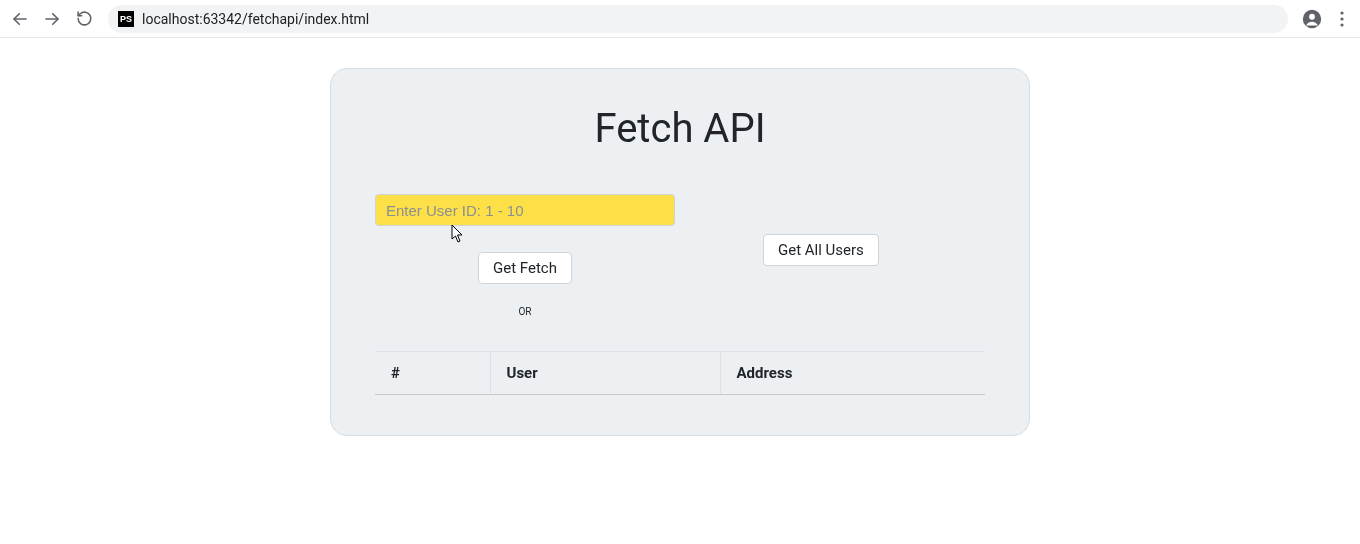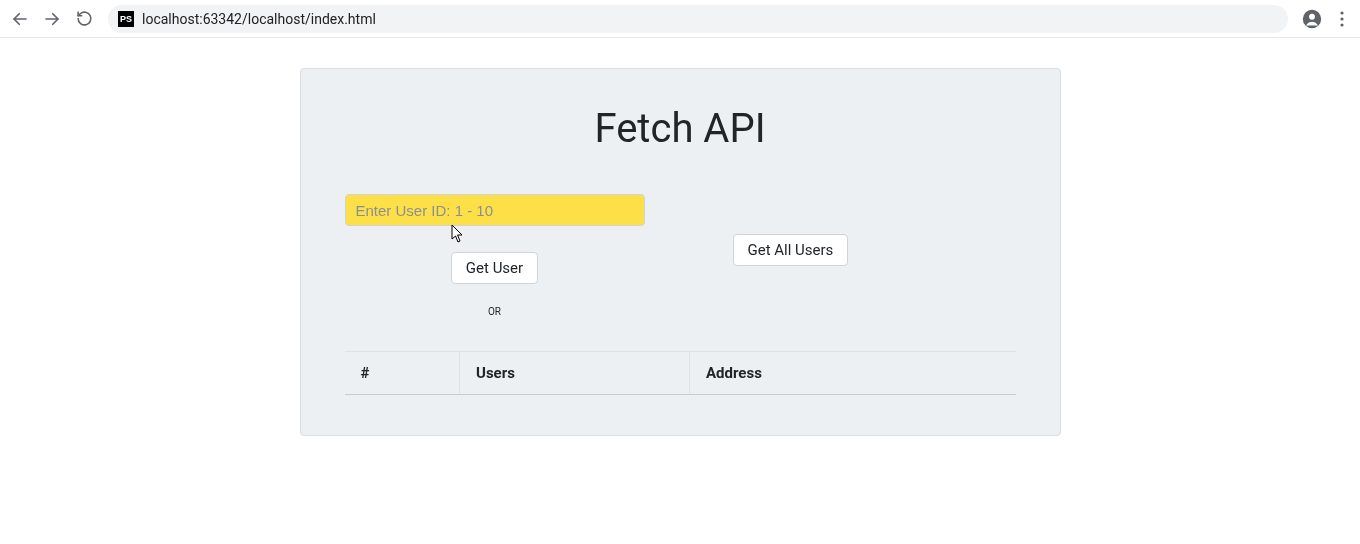--- a/index.html
+++ b/index.html
@@ -83,24 +83,24 @@
     }
 
     
     .content-area {
       width: 100%;
       display: flex;
       justify-content: center;
       padding-top: 30px;
     }
     .card {
-      width: 761px;
+      width: 700px;
       background: #ecf0f2;
       border: 1px solid #d9dde0;
-      border-radius: 4px;
+      border-radius: 17px;
       padding: 30px 44px 40px 44px;
     }
     .title {
       text-align: center;
       font-size: 40px;
       font-weight: 400;
       color: #212529;
       margin-top: 6px;
       margin-bottom: 42px;
     }
@@ -200,21 +200,21 @@
   <div class="nav-btn">
     <svg width="17" height="17" viewBox="0 0 24 24" fill="none" stroke="currentColor" stroke-width="2.2" stroke-linecap="round" stroke-linejoin="round">
         <path d="M3 12a9 9 0 1 0 3-6.7L3 8"></path>
         <polyline points="3 3 3 8 8 8"></polyline>
       </svg>
   </div>
   <div class="address-pill">
     <div class="favicon">
         <span>PS</span>
       </div>
-    <span class="url-text">localhost:63342/localhost/index.html</span>
+    <span class="url-text">localhost:63342/fetchapi/index.html</span>
   </div>
   <div class="profile-icon">
     <svg width="22" height="22" viewBox="0 0 24 24" fill="currentColor">
         <circle cx="12" cy="12" r="10" fill="#5f6368"></circle>
         <circle cx="12" cy="9.5" r="3.2" fill="#fff"></circle>
         <path d="M5.5 19.2c1.2-2.8 3.8-4.2 6.5-4.2s5.3 1.4 6.5 4.2" fill="#fff"></path>
       </svg>
   </div>
   <div class="menu-icon">
     <svg width="4" height="16" viewBox="0 0 4 16" fill="currentColor">
@@ -225,33 +225,33 @@
   </div>
 </div>
 
 <div class="content-area">
   <div class="card">
     <h1 class="title">Fetch API</h1>
 
     <div class="controls-row">
       <div class="left-col">
         <input class="user-input" type="text" placeholder="Enter User ID: 1 - 10" style="">
-        <button class="btn get-user-btn">Get User</button>
+        <button class="btn get-user-btn">Get Fetch</button>
         <div class="or-text">OR</div>
       </div>
       <div class="right-col">
         <button class="btn">Get All Users</button>
       </div>
     </div>
 
     <table class="table">
       <thead>
         <tr>
           <th class="col-id">#</th>
-          <th class="col-name">Users</th>
+          <th class="col-name">User</th>
           <th>Address</th>
         </tr>
       </thead>
       <tbody></tbody>
     </table>
   </div>
 </div>
 
 <div class="cursor">
   <svg width="14" height="20" viewBox="0 0 14 20">

